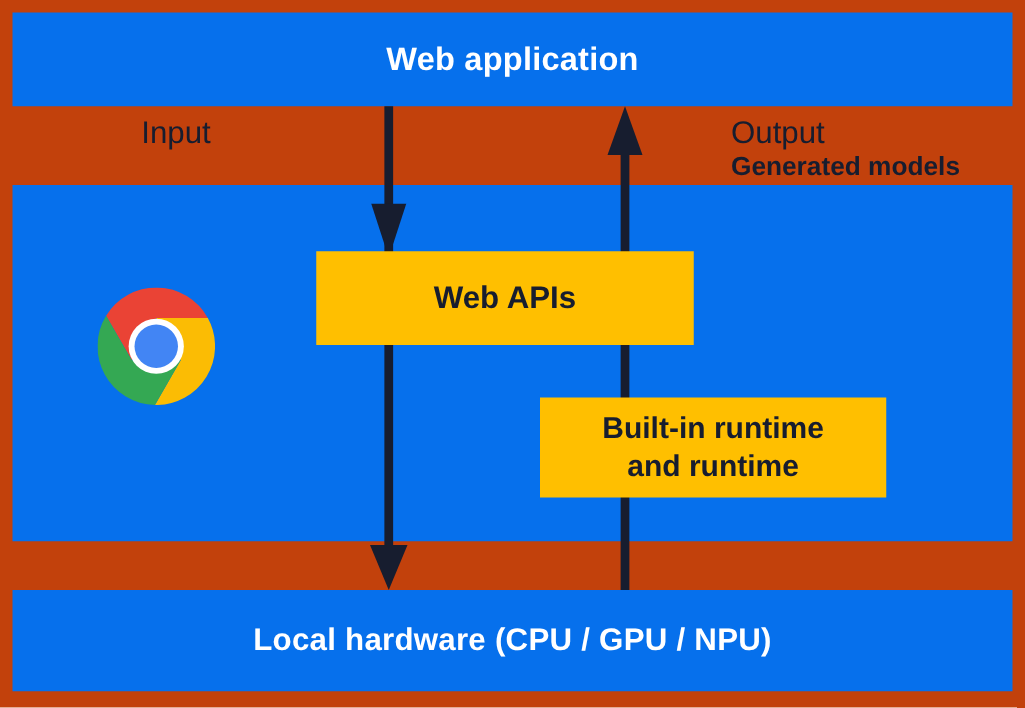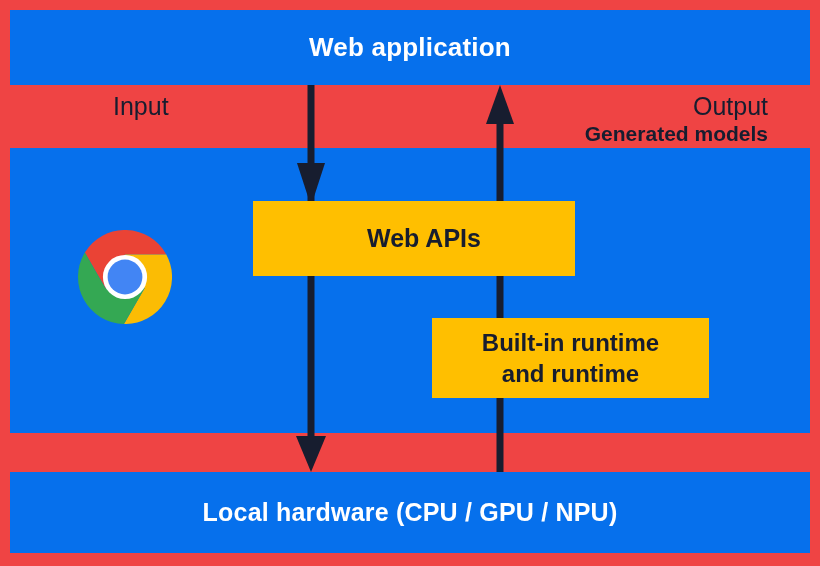--- a/index.html
+++ b/index.html
@@ -1,52 +1,52 @@
 <!DOCTYPE html>
 <html><head>
 <meta charset="utf-8">
 <style>
   html,body{margin:0;padding:0;background:#ffffff;}
   .canvas{
     position:relative;
     width:820px;height:566px;
-    background:#ef4444;
+    background:#c2410c;
     font-family:"Liberation Sans","DejaVu Sans",sans-serif;
     overflow:hidden;
   }
   .blue-band{
     position:absolute;left:10px;width:800px;
     background:#0670EC;
   }
   .band-top{top:10px;height:75px;z-index:0;}
   .band-main{top:148px;height:285px;z-index:0;}
   .band-bottom{top:472px;height:81px;z-index:0;}
   .band-label{
     position:absolute;left:0;top:0;width:100%;height:100%;
     display:flex;align-items:center;justify-content:center;
     color:#ffffff;font-weight:700;font-size:26px;letter-spacing:0.2px;
   }
   .band-bottom .band-label{font-size:25px;border-radius:14px;}
   .io-block{
     position:absolute;top:93px;z-index:1;color:#171D2F;
   }
   .io-left{left:113px;text-align:left;}
-  .io-right{right:52px;text-align:right;}
+  .io-right{right:52px;}
   .io-caption{font-size:25px;font-weight:400;line-height:26px;}
   .io-value{font-size:21px;font-weight:700;line-height:30px;}
   .arrow-layer{
     position:absolute;left:0;top:0;width:820px;height:566px;
     z-index:2;pointer-events:none;
   }
   .yellow-box{
     position:absolute;z-index:3;background:#FFBF00;
     display:flex;align-items:center;justify-content:center;
     color:#171D2F;font-weight:700;text-align:center;
   }
-  .box-webapis{left:253px;top:201px;width:302px;height:75px;font-size:25px;padding-left:20px;}
+  .box-webapis{left:253px;top:201px;width:302px;height:75px;font-size:25px;}
   .box-builtin{left:432px;top:318px;width:277px;height:80px;font-size:24px;line-height:31px;}
   .chrome-logo{
     position:absolute;left:78px;top:230px;width:94px;height:94px;z-index:1;
   }
   .browser-label{
     position:absolute;left:45px;top:338px;width:160px;z-index:1;
     text-align:center;color:#ffffff;font-weight:700;font-size:24px;
   }
 </style>
 </head>

